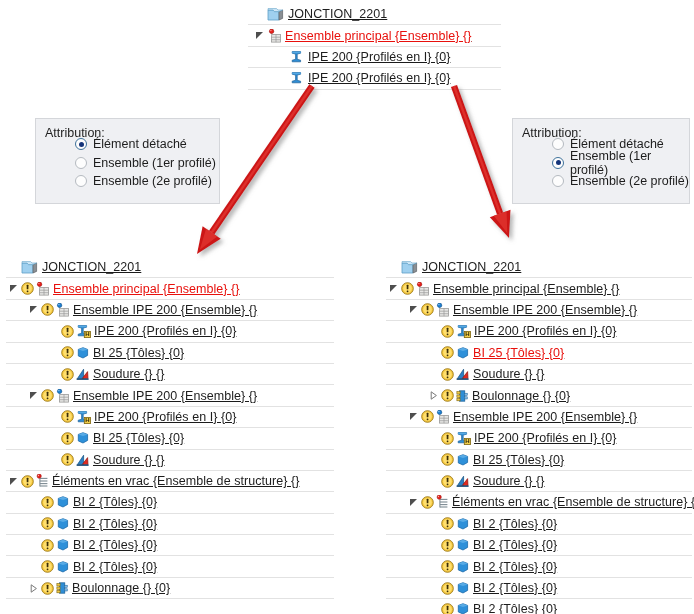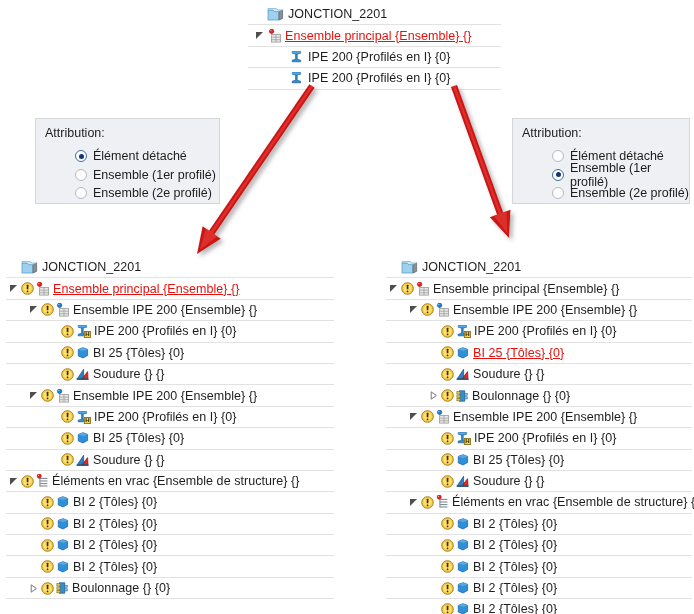--- a/index.html
+++ b/index.html
@@ -5,21 +5,21 @@
   html,body{margin:0;padding:0;}
   body{
     width:694px;height:614px;position:relative;overflow:hidden;
     background:#ffffff;
     font-family:"Liberation Sans","DejaVu Sans",sans-serif;
     font-size:12.5px;color:#1b1b1b;
     -webkit-font-smoothing:antialiased;
   }
 
   
-  .tree{position:absolute;}
+  .tree{position:absolute;text-decoration:underline;}
   .row{
     position:relative;
     height:21.4px;
     box-sizing:border-box;
     border-bottom:1px solid #e2e2e2;
     display:flex;align-items:center;
     white-space:nowrap;
   }
   .label{
     font-size:12.5px;
@@ -54,21 +54,21 @@
   .panel{
     position:absolute;
     background:#eff0f3;
     border:1px solid #d4d6da;
     box-sizing:border-box;
   }
   .panel-title{
     position:absolute;left:9px;top:7px;
     font-size:12.5px;color:#1d1d1d;
   }
-  .radio-list{position:absolute;left:39px;top:28px;}
+  .radio-list{position:absolute;left:39px;top:16px;}
   .radio-row{display:flex;align-items:center;height:18.5px;}
   .radio{
     width:12px;height:12px;border-radius:50%;
     border:1px solid #b5bac0;
     background:#fdfdfd;
     box-sizing:border-box;position:relative;margin-right:6px;flex:0 0 12px;
   }
   .radio.on{border-color:#3f729b;}
   .radio.on::after{
     content:"";position:absolute;left:2.5px;top:2.5px;

